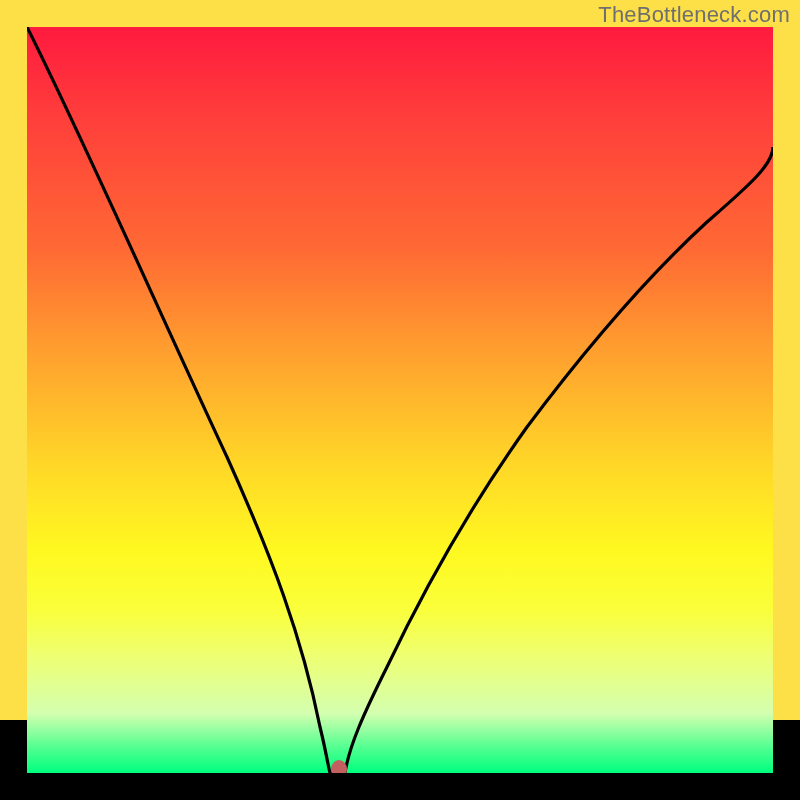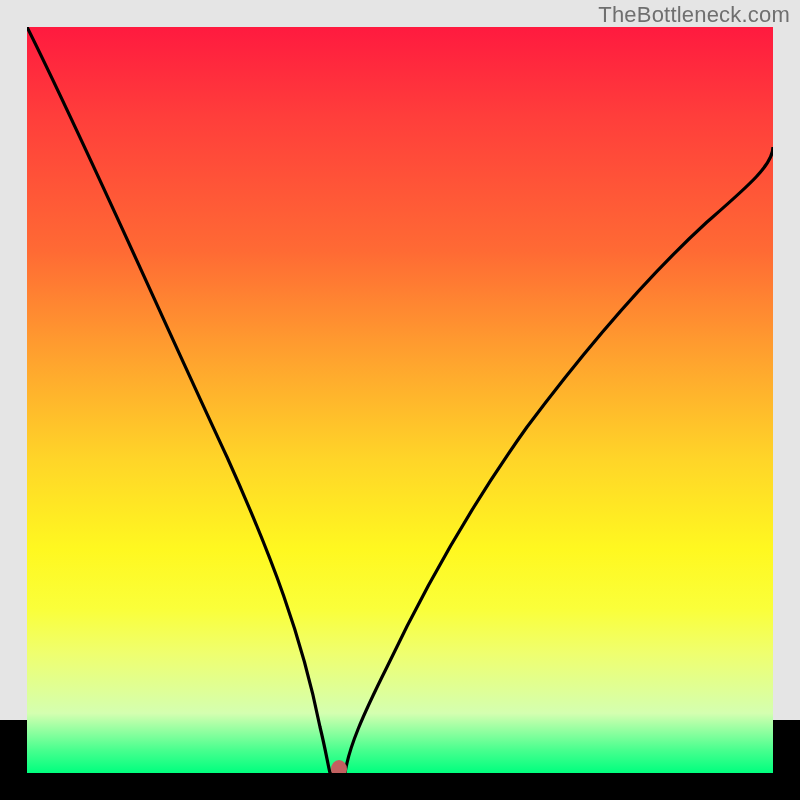--- a/index.html
+++ b/index.html
@@ -10,21 +10,21 @@
     overflow: hidden;
     background: #000;
     font-family: Arial, Helvetica, sans-serif;
   }
   .frame {
     position: absolute;
     left: 0;
     top: 0;
     width: 800px;
     height: 720px;
-    background: #e5e5e5;
+    background: #fde047;
   }
   .plot {
     position: absolute;
     left: 27px;
     top: 27px;
     width: 746px;
     height: 746px;
     background: linear-gradient(to bottom,
       #ff1a3f 0%,
       #ff3e3b 12%,

